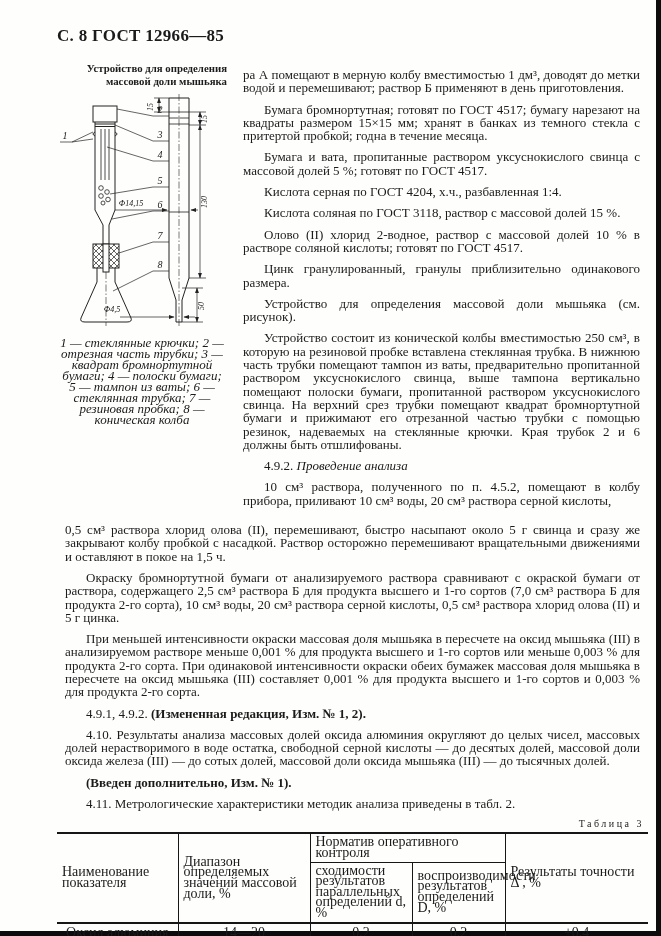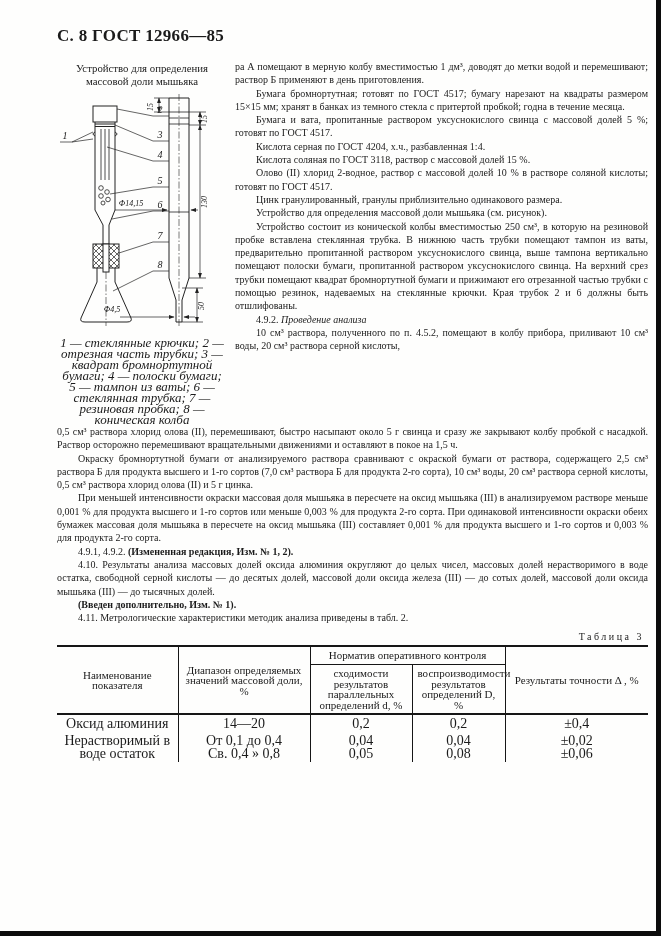--- a/index.html
+++ b/index.html
@@ -8,30 +8,30 @@
     background:#fefefd;color:#1b1b1b;
     font-family:"Liberation Serif","DejaVu Serif",serif;
   }
   .edge-right{position:absolute;top:0;right:0;width:5px;height:936px;background:#0c0c0c;}
   .edge-bottom{position:absolute;left:0;bottom:0;width:661px;height:5px;background:#0c0c0c;}
   #page-header{position:absolute;left:57px;top:26px;font-weight:bold;font-size:17px;letter-spacing:.3px;}
   #content{position:absolute;left:57px;top:60px;width:591px;}
   .two-col{display:flex;gap:8px;}
   .left-col{width:170px;flex:none;}
   .right-col{flex:1;min-width:0;}
-  .fig-caption{font-weight:normal;font-size:10.8px;line-height:13px;text-align:center;margin:2px 0 4px 0;}
+  .fig-caption{font-weight:bold;font-size:10.8px;line-height:13px;text-align:right;margin:2px 0 4px 0;}
   .fig-legend{font-size:13px;line-height:11px;text-align:center;margin-top:3px;padding:0 2px;font-style:italic;}
-  p.bt{margin:0;font-size:10px;line-height:13.3px;text-align:justify;text-indent:21px;}
+  p.bt{margin:8px;font-size:13px;line-height:13.3px;text-align:justify;text-indent:21px;}
   p.noindent{text-indent:0;}
   .it{font-style:italic;}
   .bd{font-weight:bold;}
   .full{margin-top:0;}
   .tbl-caption{font-size:10px;text-align:right;letter-spacing:2.5px;margin-top:7px;margin-bottom:3px;padding-right:4px;}
   table.tbl{border-collapse:collapse;width:591px;table-layout:fixed;border-top:2px solid #161616;}
-  table.tbl th{font-weight:normal;font-size:11px;line-height:10.6px;text-align:center;vertical-align:middle;padding:3px 5px;}
+  table.tbl th{font-weight:normal;font-size:14px;line-height:10.6px;text-align:left;vertical-align:middle;padding:3px 5px;}
   table.tbl td{font-size:14px;line-height:13px;text-align:center;vertical-align:top;padding:2px 4px;}
   .bl{border-left:1.6px solid #161616;}
   .hb{border-bottom:2.2px solid #161616;}
   .gb{border-bottom:1.5px solid #161616;}
   .row-first td{padding-top:9px;padding-bottom:6px;}
   .dim-text{font-size:8px;font-style:italic;}
   .callout-text{font-size:10px;font-style:italic;}
   svg text{fill:#1b1b1b;}
 </style>
 </head>

